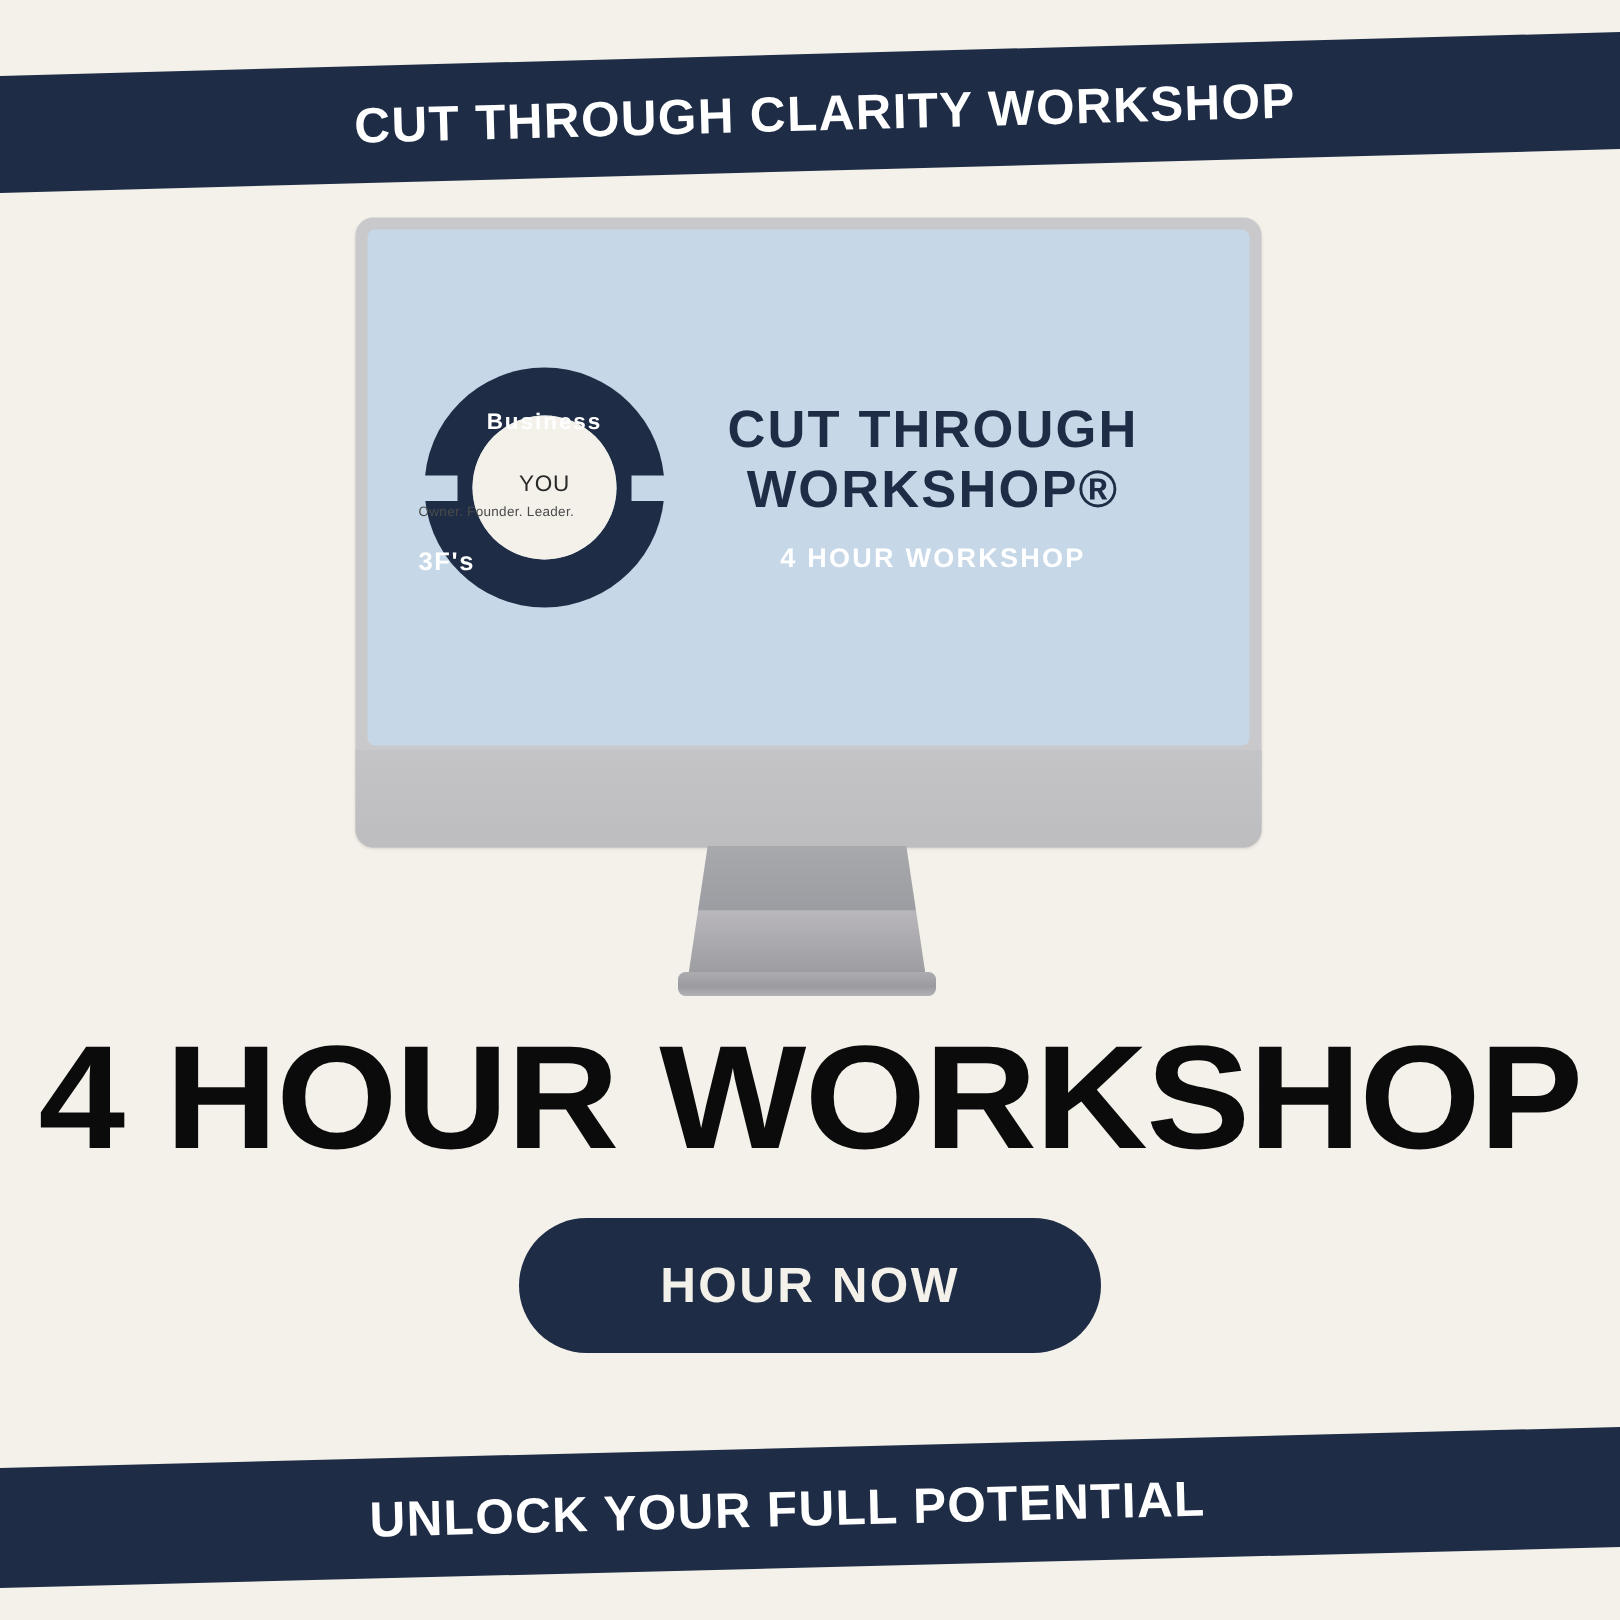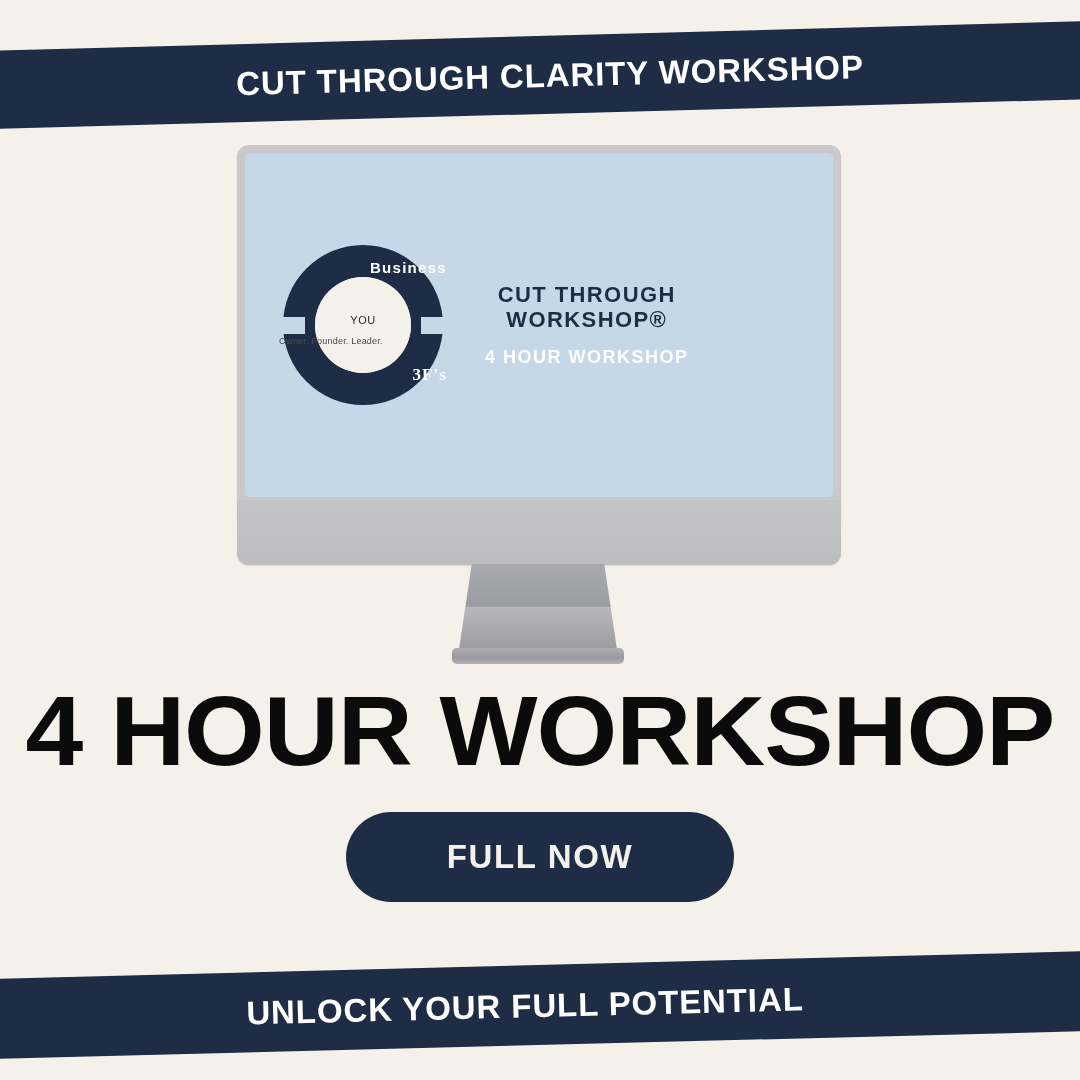--- a/index.html
+++ b/index.html
@@ -138,21 +138,21 @@
   .logo-mark svg { display: block; }
 
   .screen-text {
     margin-left: 38px;
     text-align: center;
     flex: 0 0 auto;
   }
   .brand-line {
     font-family: "Liberation Sans", sans-serif;
     font-weight: 700;
-    font-size: 22px;
+    font-size: 35px;
     line-height: 1.14;
     letter-spacing: 1.4px;
     color: #1E2D45;
     white-space: nowrap;
   }
   .brand-sub {
     margin-top: 15px;
     font-family: "Liberation Sans", sans-serif;
     font-weight: 700;
     font-size: 18px;
@@ -231,30 +231,30 @@
                 <rect x="-4" y="76" width="30" height="17" fill="#000"></rect>
                 <rect x="142" y="76" width="30" height="17" fill="#000"></rect>
               </mask>
             </defs>
             <g mask="url(#ringmask)">
               <rect x="0" y="0" width="168" height="168" fill="#1E2D45"></rect>
             </g>
             <circle cx="84" cy="84" r="48" fill="#F4F1EA"></circle>
           </svg>
 
-          <div style="position:absolute;left:0;top:18px;width:168px;text-align:right;
+          <div style="position:absolute;left:0;top:32px;width:168px;text-align:center;
                       font-family:'Liberation Sans',sans-serif;font-weight:700;font-size:15px;
                       letter-spacing:1.3px;color:#FFFFFF;">Business</div>
 
-          <div style="position:absolute;left:0;top:124px;width:168px;text-align:right;
-                      font-family:Liberation Serif, serif;font-weight:700;font-size:17px;
+          <div style="position:absolute;left:0;top:124px;width:168px;text-align:left;
+                      font-family:Liberation Sans, sans-serif;font-weight:700;font-size:17px;
                       letter-spacing:1.1px;color:#FFFFFF;">3F's</div>
 
           <div style="position:absolute;left:0;top:73px;width:168px;text-align:center;
-                      font-family:'Liberation Sans',sans-serif;font-weight:400;font-size:11px;
+                      font-family:'Liberation Sans',sans-serif;font-weight:400;font-size:15px;
                       letter-spacing:0.5px;color:#2A2A2A;">YOU</div>
 
           <div style="position:absolute;left:0;top:95px;width:168px;text-align:left;
                       font-family:'Liberation Sans',sans-serif;font-weight:400;font-size:9px;
                       letter-spacing:0.2px;color:#4A4A4A;">Owner. Founder. Leader.</div>
         </div>
 
         <div class="screen-text">
           <div class="brand-line">CUT THROUGH</div>
           <div class="brand-line">WORKSHOP®</div>
@@ -266,20 +266,20 @@
 
     <div class="monitor-chin"></div>
   </div>
 
   <div class="stand-neck"></div>
   <div class="stand-base"></div>
 
   <div class="headline">4 HOUR WORKSHOP</div>
 
   <div class="cta-wrap">
-    <button class="cta-button">FULL NOW</button>
+    <button class="cta-button">HOUR NOW</button>
   </div>
 
   <div class="banner banner-bottom">
     <span class="banner-text">UNLOCK YOUR FULL POTENTIAL</span>
   </div>
 
 </div>
 
 </body></html>

